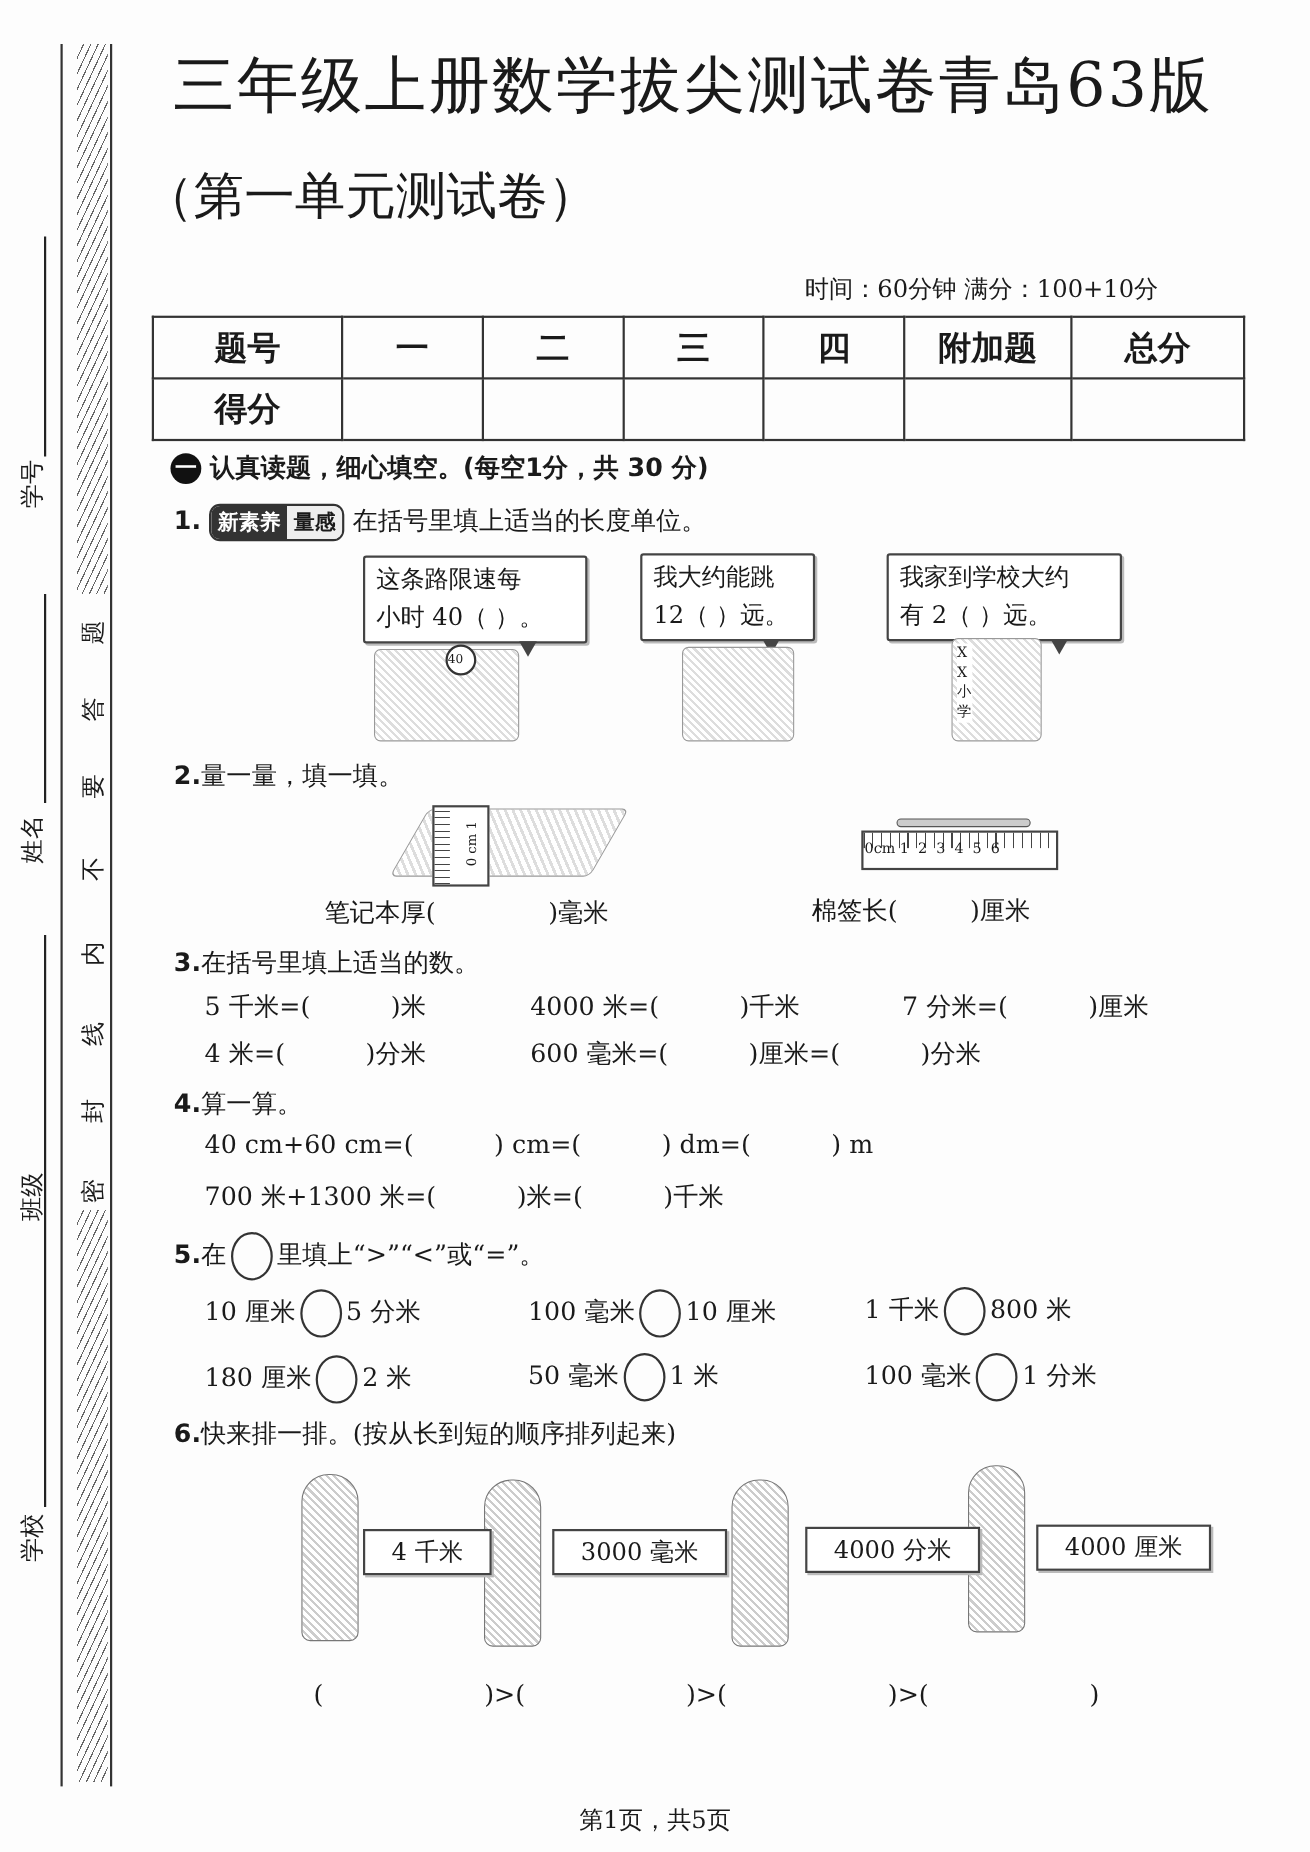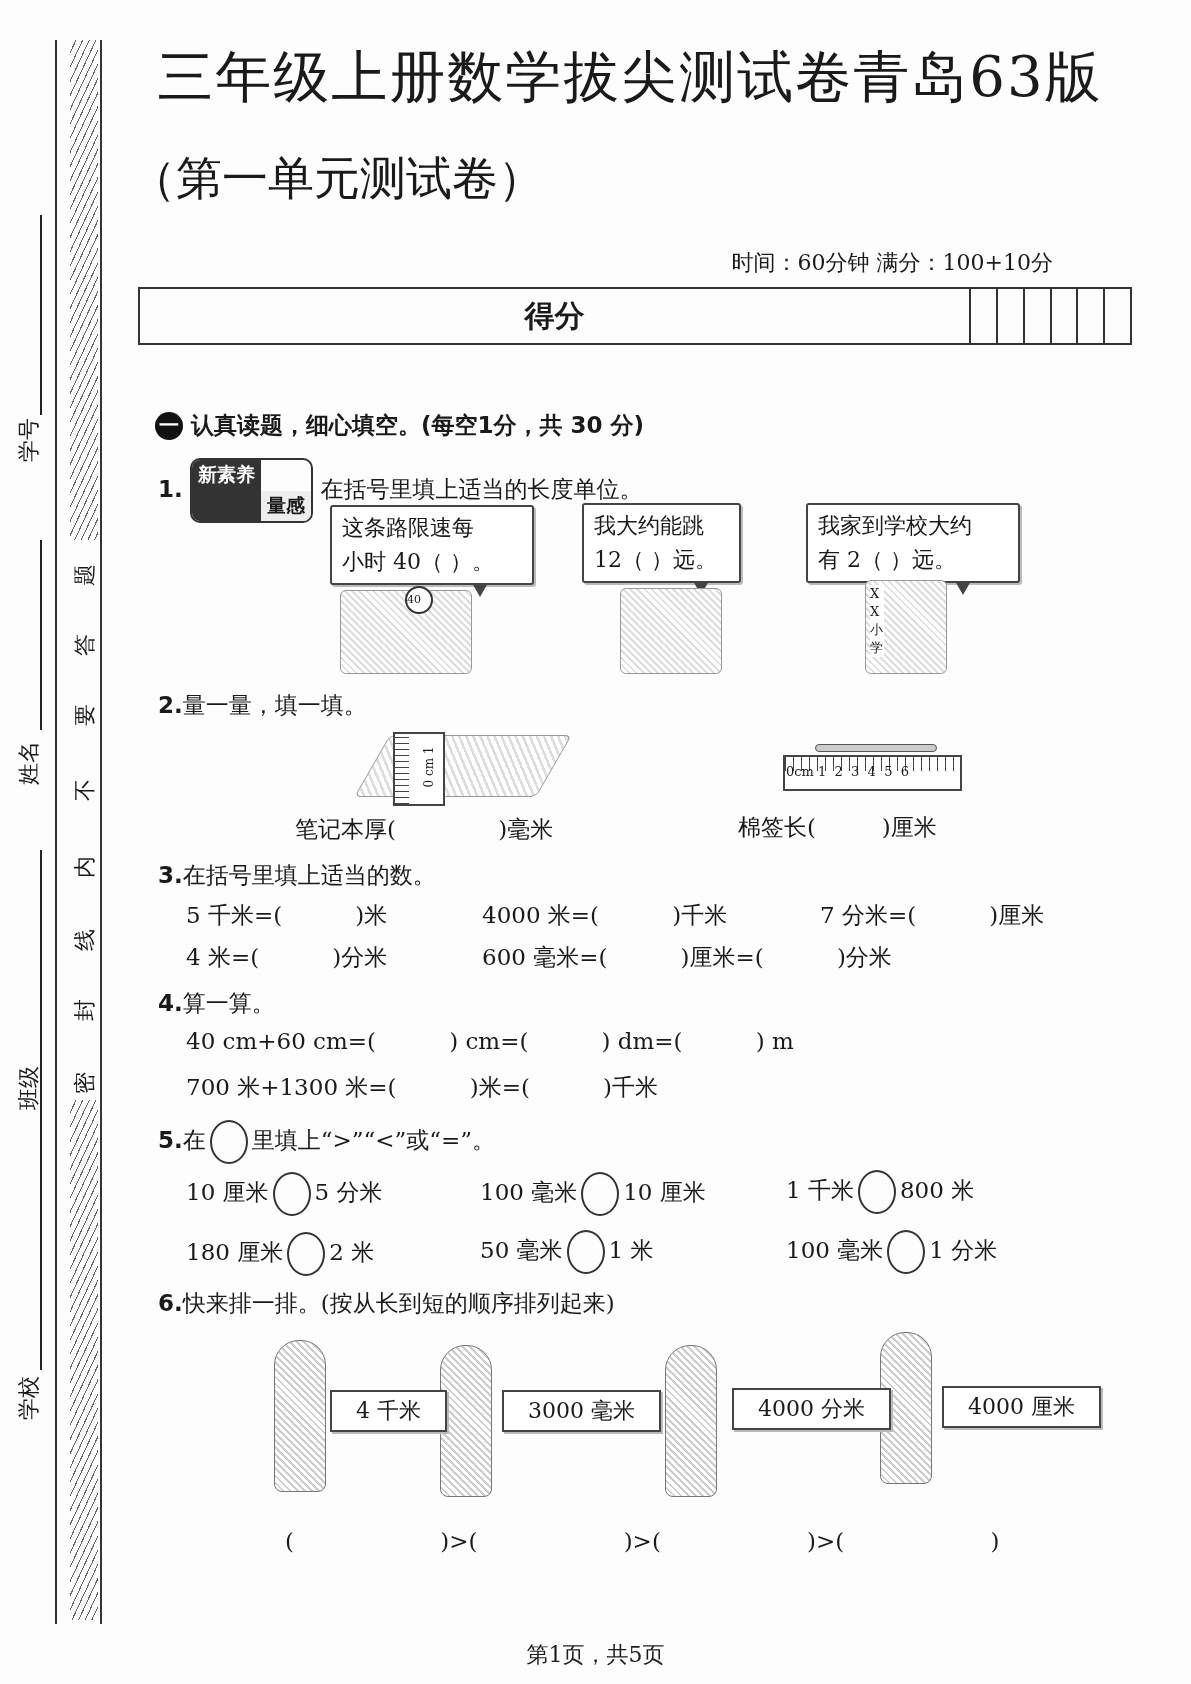--- a/index.html
+++ b/index.html
@@ -23,21 +23,21 @@
   table.score { position:absolute; left:138px; top:287px; width:994px; border-collapse:collapse;
                 font-family:"DejaVu Sans","Liberation Sans",sans-serif; font-weight:bold; font-size:30px; }
   table.score td { border:2px solid #333; height:54px; text-align:center; padding:0; }
 
   .sec-head { position:absolute; left:155px; top:410px; font-family:"DejaVu Sans",sans-serif; font-size:23px; font-weight:bold; display:flex; align-items:center; gap:8px; }
   .sec-num { width:28px; height:28px; border-radius:50%; background:#111; color:#fff; display:inline-flex; align-items:center; justify-content:center; font-size:20px; }
   .q { position:absolute; font-size:23px; white-space:nowrap; }
   .qn { font-family:"DejaVu Sans",sans-serif; font-weight:bold; }
   .tag { display:inline-flex; border:2px solid #333; border-radius:10px; overflow:hidden; font-family:"DejaVu Sans",sans-serif; font-weight:bold; font-size:19px; vertical-align:middle; }
   .tag .a { background:#333; color:#fff; padding:2px 6px; }
-  .tag .b { padding:2px 6px; background:#eee;margin-top:31px; }
+  .tag .b { padding:2px 6px; background:#eee; }
 
   .bubble { position:absolute; border:2px solid #444; background:#fff; font-size:22px; line-height:34px; padding:4px 10px; border-radius:3px; box-shadow:2px 2px 0 #bbb; }
   .bubble::after { content:""; position:absolute; bottom:-14px; left:70%; border-left:8px solid transparent; border-right:8px solid transparent; border-top:14px solid #444; }
   .pic { position:absolute; background:repeating-linear-gradient(45deg,#ddd 0 2px,#fff 2px 5px); border:1px solid #999; border-radius:6px; }
   .ruler { position:absolute; border:2px solid #444; background:#fff;
            background-image:repeating-linear-gradient(90deg,#444 0 1px,transparent 1px 8px); background-size:100% 14px; background-repeat:no-repeat; }
   .circ { display:inline-block; width:34px; height:40px; border:2px solid #333; border-radius:50%; vertical-align:middle; margin:0 4px; }
   .kid { position:absolute; width:50px; height:150px; border-radius:25px 25px 8px 8px;
          background:repeating-linear-gradient(45deg,#ccc 0 2px,#fff 2px 5px); border:1px solid #777; }
   .sb { position:absolute; border:2px solid #444; background:#fff; font-size:22px; padding:4px 24px; box-shadow:2px 2px 0 #bbb; }
@@ -67,20 +67,29 @@
 <div class="field-line" style="top:850px;height:200px;"></div>
 <div class="field" style="top:1420px;">学校</div>
 <div class="field-line" style="top:1050px;height:320px;"></div>
 
 <div class="title">三年级上册数学拔尖测试卷青岛63版</div>
 <div class="subtitle">（第一单元测试卷）</div>
 <div class="meta">时间：60分钟  满分：100+10分</div>
 
 <table class="score">
   <tbody>
+      <tr>
+    <td style="width:170px">题号</td>
+    <td>一</td>
+    <td>二</td>
+    <td>三</td>
+    <td>四</td>
+    <td style="width:150px">附加题</td>
+    <td style="width:155px">总分</td>
+  </tr>
   <tr>
     <td>得分</td>
     <td></td>
     <td></td>
     <td></td>
     <td></td>
     <td></td>
     <td></td>
   </tr>
 </tbody>

